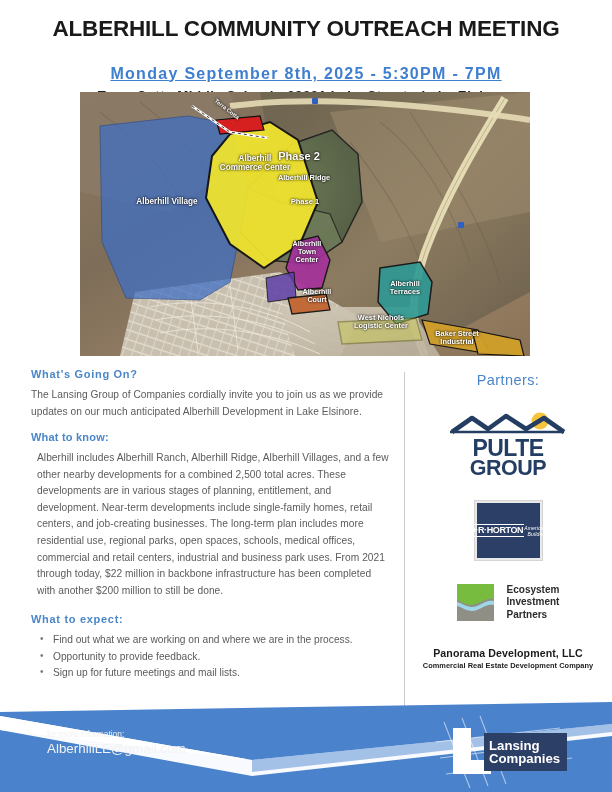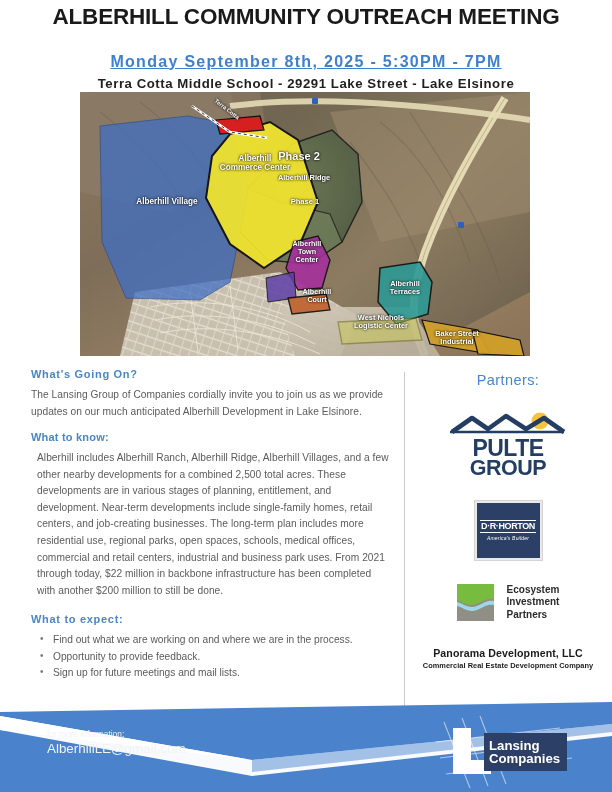--- a/index.html
+++ b/index.html
@@ -3,21 +3,21 @@
 <meta charset="utf-8">
 <style>
   html,body{margin:0;padding:0;}
   body{
     width:612px;height:792px;background:#ffffff;overflow:hidden;position:relative;
     font-family:"Liberation Sans", sans-serif;
     -webkit-font-smoothing:antialiased;
   }
 
   
-  #header{position:absolute;left:0;top:0;width:612px;padding-top:4px;text-align:center;}
+  #header{position:absolute;left:0;top:0;width:612px;padding-top:16px;text-align:center;}
   #flyer-title{
     font-size:22.5px;font-weight:bold;color:#1a1a1a;letter-spacing:-0.2px;
     line-height:1.18;
   }
   #flyer-datetime{
     font-size:16px;font-weight:bold;color:#3f7fcf;letter-spacing:1.3px;
     margin-top:21px;line-height:1.2;text-decoration:underline;
   }
   #flyer-location{
     font-size:13.2px;font-weight:bold;color:#1f1f1f;letter-spacing:0.55px;
@@ -75,21 +75,21 @@
   .pulte-word{
     color:#243e63;font-weight:bold;letter-spacing:-0.5px;line-height:.92;
     font-family:"Liberation Sans", sans-serif;
   }
   #pulte-top{font-size:23px;}
   #pulte-bottom{font-size:21.5px;}
 
   
   #drhorton-logo{
     margin:22px auto 0 auto;width:63px;height:55px;background:#2c3f66;
-    border:2px solid #e9e9e9;display:flex;flex-direction:column;
+    border:2px solid #e9e9e9;display:flex;flex-direction:row;
     align-items:center;justify-content:center;box-shadow:0 0 0 1px #d4d4d4;
   }
   #drh-name{color:#fff;font-size:9px;font-weight:bold;letter-spacing:-.4px;
     border-bottom:1px solid #fff;border-top:1px solid #fff;padding:0 1px;line-height:1.15;}
   #drh-tag{color:#fff;font-size:5px;font-style:italic;margin-top:2px;letter-spacing:.2px;}
 
   
   #ecosystem-logo{margin:24px 0 0 0;display:flex;justify-content:center;align-items:center;gap:13px;}
   #eco-mark{width:37px;height:37px;overflow:hidden;}
   #eco-text{text-align:left;color:#2b2b2b;font-size:10px;font-weight:bold;line-height:1.22;}

